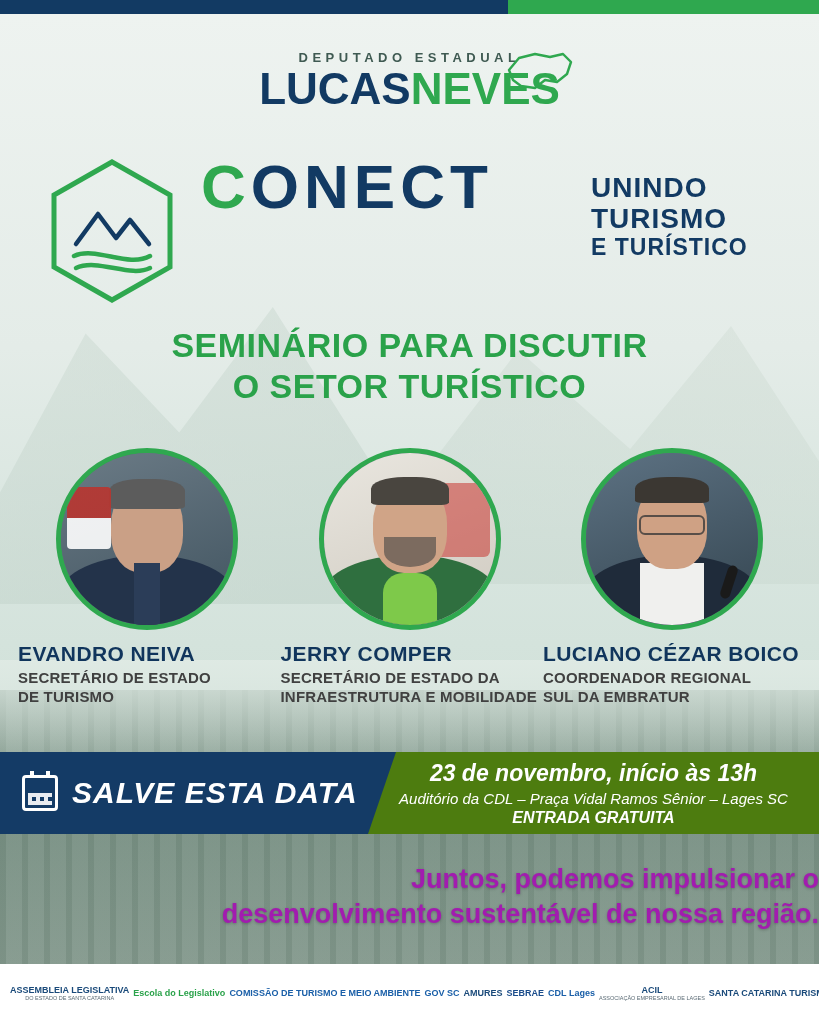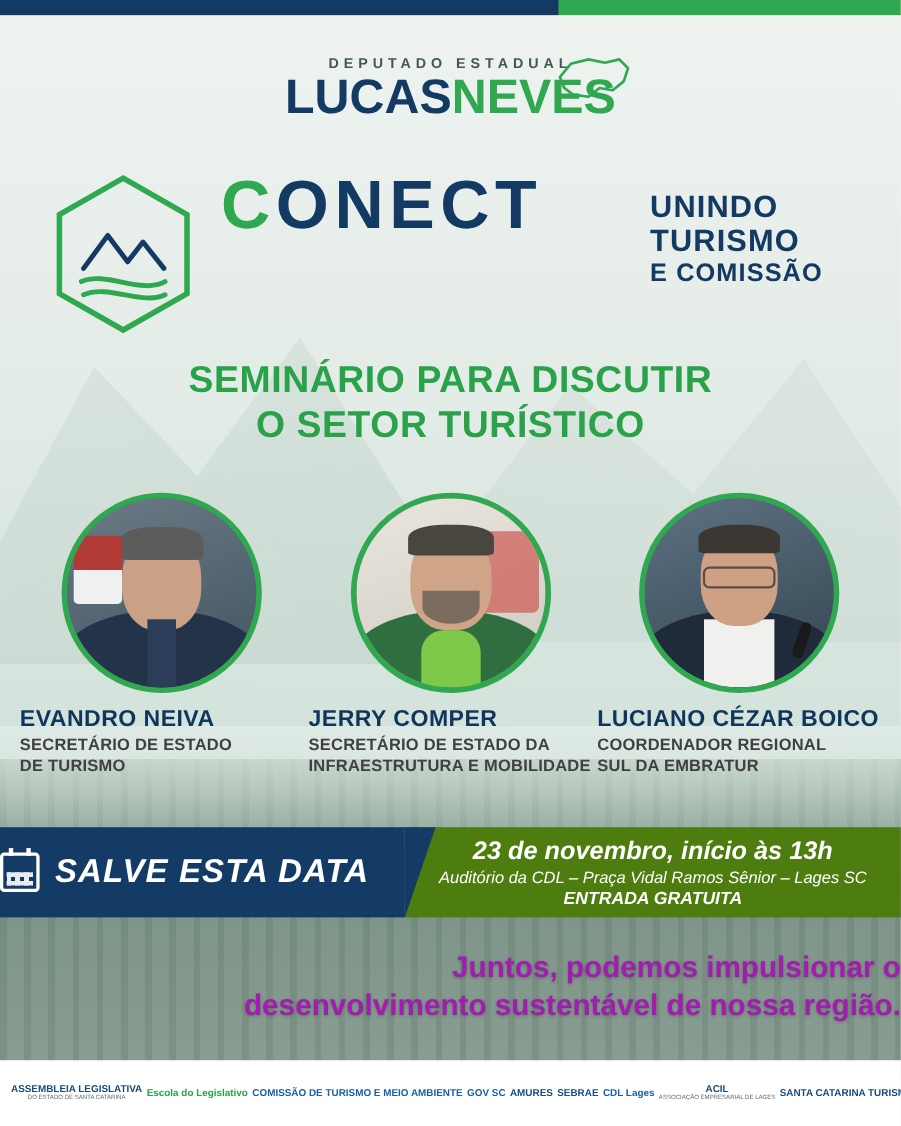--- a/index.html
+++ b/index.html
@@ -227,20 +227,21 @@
     left: 0; right: 0;
     top: 752px;
     height: 82px;
     display: flex;
   }
   .band-left {
     width: 368px;
     background: #143b66;
     display: flex;
     align-items: center;
+    padding-left: 22px;
     box-sizing: border-box;
     position: relative;
   }
   .band-left::after {
     content: "";
     position: absolute;
     right: -28px; top: 0;
     width: 0; height: 0;
     border-top: 82px solid #143b66;
     border-right: 28px solid transparent;
@@ -393,21 +394,21 @@
       <path d="M30,110 C52,100 84,120 104,110" fill="none" stroke="#2fa84f" stroke-width="4.5" stroke-linecap="round"></path>
     </svg>
     <div class="conect-text">
       <div class="word-conect">
         <span class="c">C</span><span class="rest">ONECT</span>
       </div>
     </div>
     <div class="tagline">
       <div>UNINDO</div>
       <div>TURISMO</div>
-      <div class="small">E COMISSÃO</div>
+      <div class="small">E TURÍSTICO</div>
     </div>
   </div>
 
   <div class="seminar">
     <div>SEMINÁRIO PARA DISCUTIR</div>
     <div>O SETOR TURÍSTICO</div>
   </div>
 
   <div class="speakers">
 

